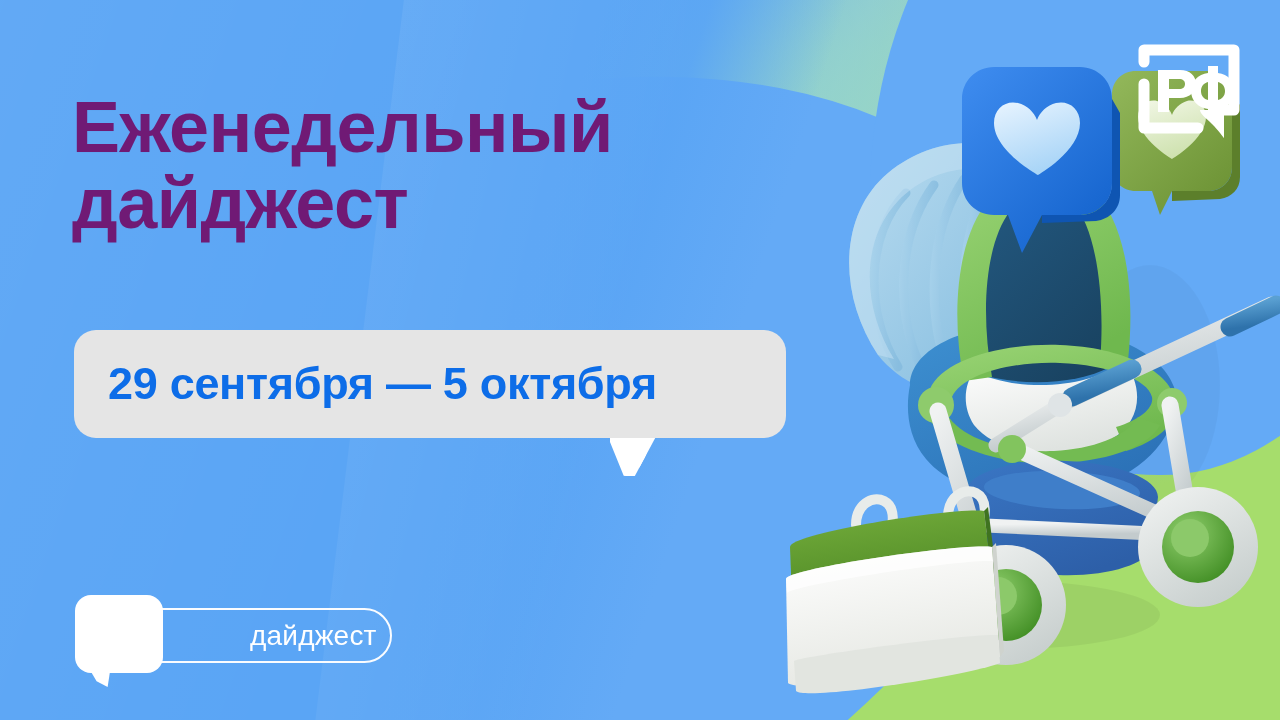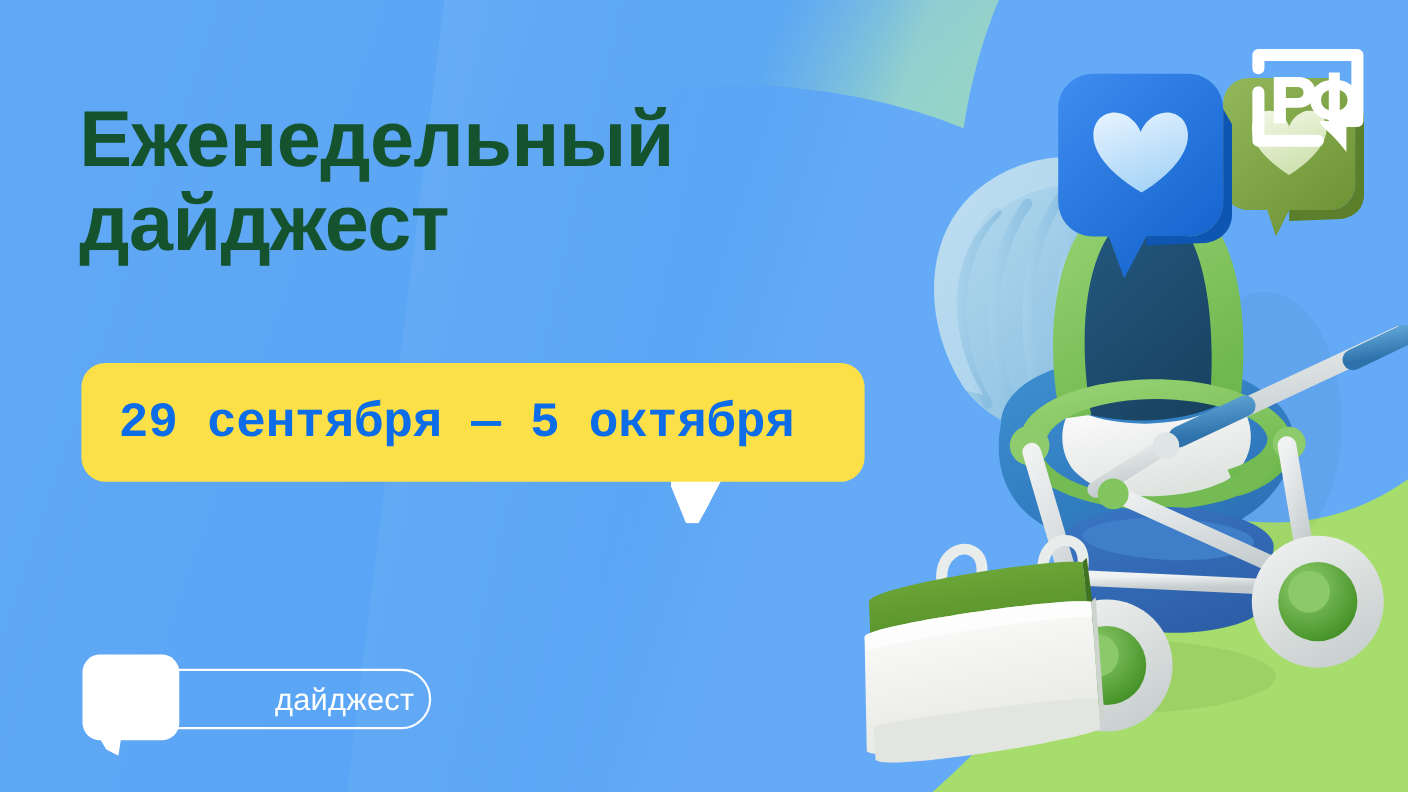--- a/index.html
+++ b/index.html
@@ -68,35 +68,34 @@
   .bg-green-bl{
     position:absolute;left:-14%;bottom:-34%;width:58%;height:62%;
     background:linear-gradient(62deg,#a9dd82 0%,#a9dd82 44%,rgba(169,221,130,0) 78%);
     border-radius:44% 56% 50% 50%/48% 44% 56% 52%;
     transform:rotate(-16deg);
   }
 
   
   .headline{
     position:absolute;left:72px;top:42px;width:780px;
-    color:#14532d;font-weight:700;
+    color:#701a75;font-weight:700;
     font-size:72px;line-height:1.05;
     letter-spacing:-0.5px;
     text-shadow:0 1px 0 rgba(0,0,0,.015);
   }
   .headline .l2{display:block;}
 
   
   .date-card{
     position:absolute;left:74px;top:330px;
     min-width:712px;height:108px;
-    background:#fde047;border-radius:22px;
+    background:#e5e5e5;border-radius:22px;
     display:flex;align-items:center;
     padding:0 34px;
-    font-family:Liberation Mono, monospace;
   }
   .date-card .date-text{
     color:#0d6de8;font-weight:700;font-size:45px;
     letter-spacing:-0.3px;white-space:nowrap;
   }
   .date-tail{
     position:absolute;left:610px;top:430px;
     width:46px;height:46px;
     background:#fff;
     border-radius:0 0 16px 16px;

